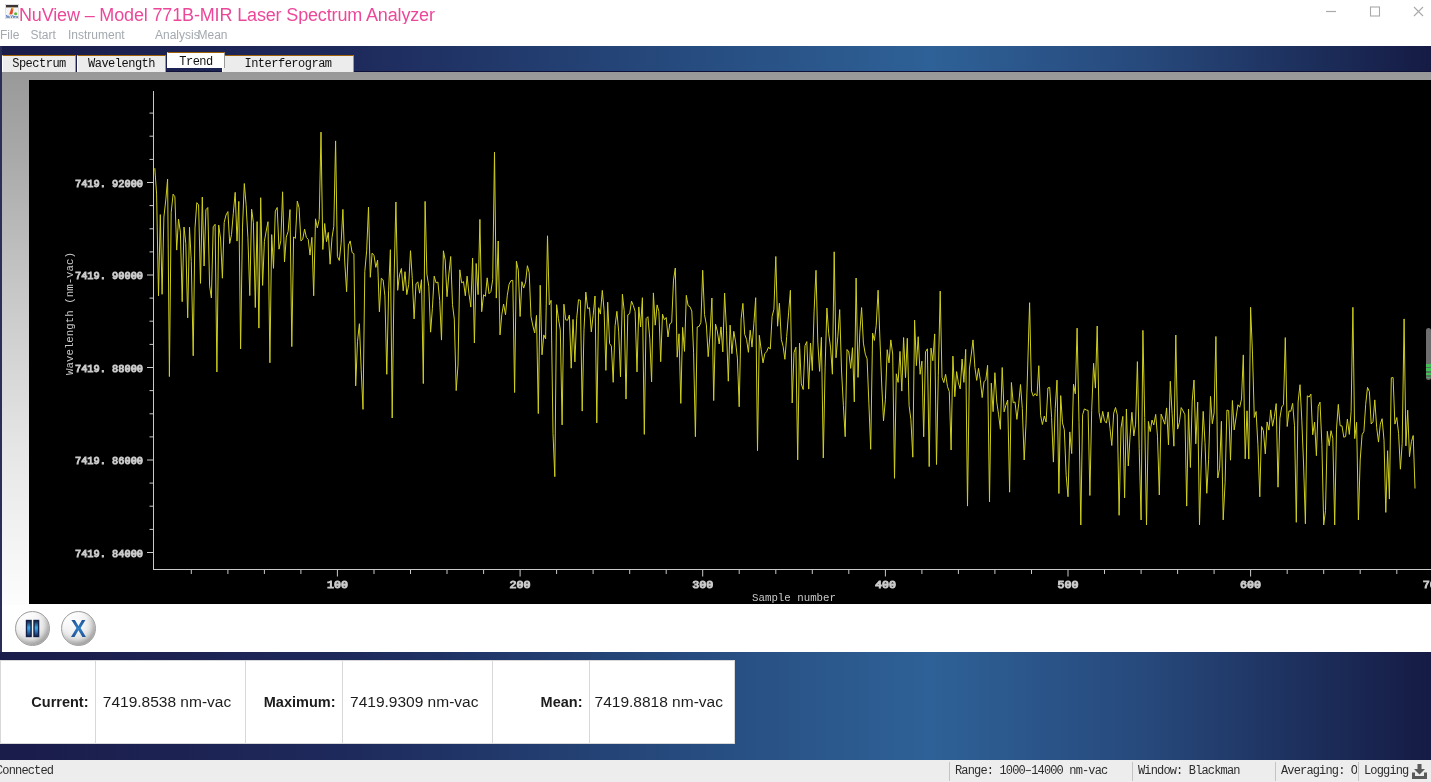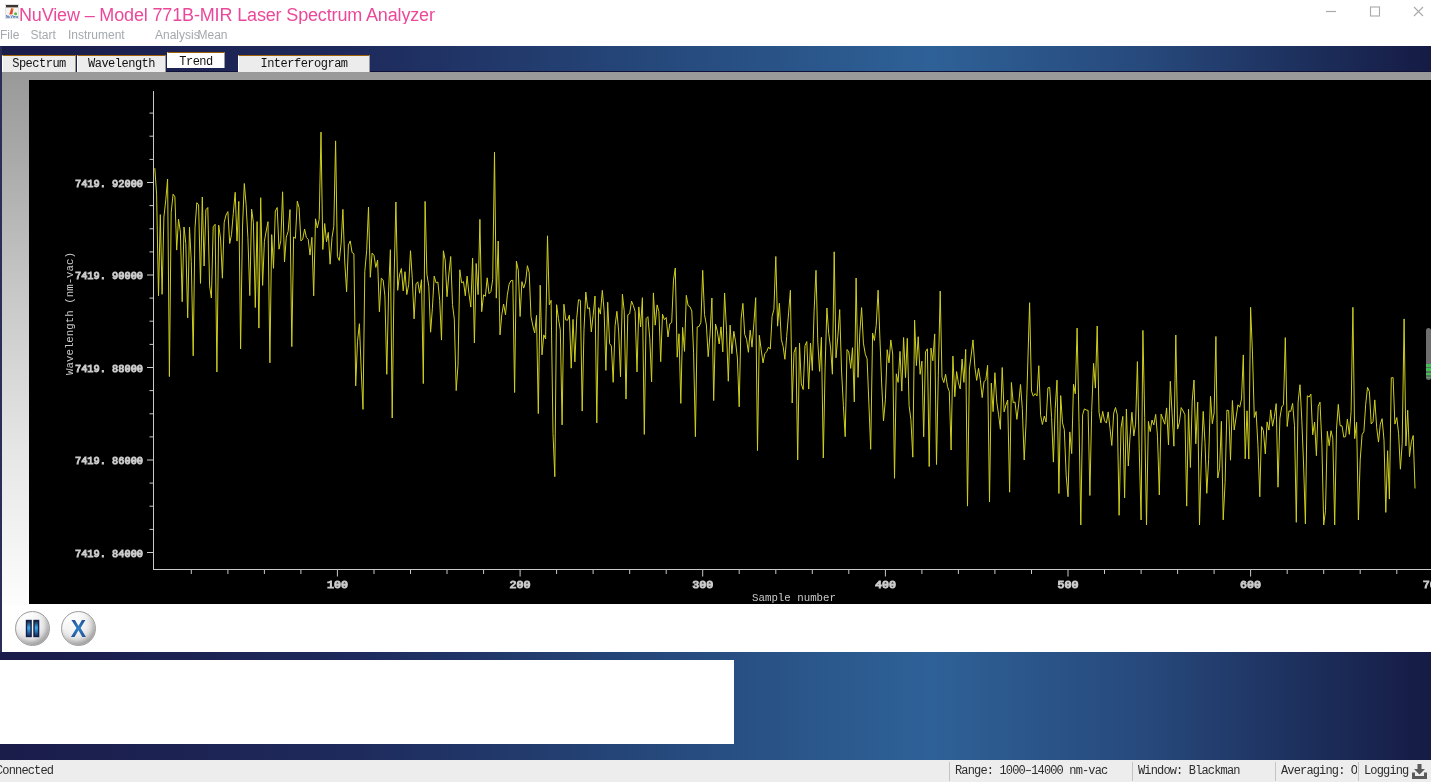--- a/index.html
+++ b/index.html
@@ -69,21 +69,21 @@
  <span style="left:0px">File</span>
     <span style="left:30.5px">Start</span>
     <span style="left:68px">Instrument</span>
  <span style="left:155px">Analysis</span>
     <span style="left:197.5px">Mean</span>
 </div>
 <div id="topband"></div>
 <div class="tab" style="left:2px; width:74px;">Spectrum</div>
 <div class="tab" style="left:77px; width:89px;">Wavelength</div>
 <div class="tab active" style="left:167px; width:58px;">Trend</div>
-<div class="tab" style="left:238px; width:132px;">Interferogram</div>
+<div class="tab" style="left:222px; width:132px;">Interferogram</div>
 <div id="chartframe">
  <div id="chartblack">
   <svg width="1415.5" height="524" viewBox="0 0 1415.5 524">
     <g stroke="#c9c9c9" stroke-width="1">
       <line x1="124.5" y1="11" x2="124.5" y2="490"></line>
       <line x1="124.5" y1="489.5" x2="1404.4" y2="489.5"></line>
     </g>
     <g stroke="#c9c9c9" stroke-width="1">
 <line x1="120.5" y1="33.1" x2="124.5" y2="33.1"></line>
 <line x1="120.5" y1="56.2" x2="124.5" y2="56.2"></line>
@@ -192,20 +192,28 @@
 <table id="stats">
  <colgroup>
       <col style="width:94.5px">
       <col style="width:150px">
       <col style="width:97px">
       <col style="width:150.5px">
       <col style="width:96.5px">
       <col style="width:145.5px">
     </colgroup>
  <tbody>
+      <tr>
+        <td class="l">Current:</td>
+        <td class="v">7419.8538 nm-vac</td>
+        <td class="l">Maximum:</td>
+        <td class="v">7419.9309 nm-vac</td>
+        <td class="l">Mean:</td>
+        <td class="v">7419.8818 nm-vac</td>
+      </tr>
 </tbody>
   </table>
 <div id="statusbar">
  <span class="txt" style="left:-4px">Connected</span>
  <div class="sep" style="left:949px"></div>
  <span class="txt" style="left:955px">Range: 1000–14000 nm-vac</span>
  <div class="sep" style="left:1132px"></div>
  <span class="txt" style="left:1138px">Window: Blackman</span>
  <div class="sep" style="left:1275px"></div>
  <div style="position:absolute;left:1281px;top:0;width:76px;height:22px;overflow:hidden">

